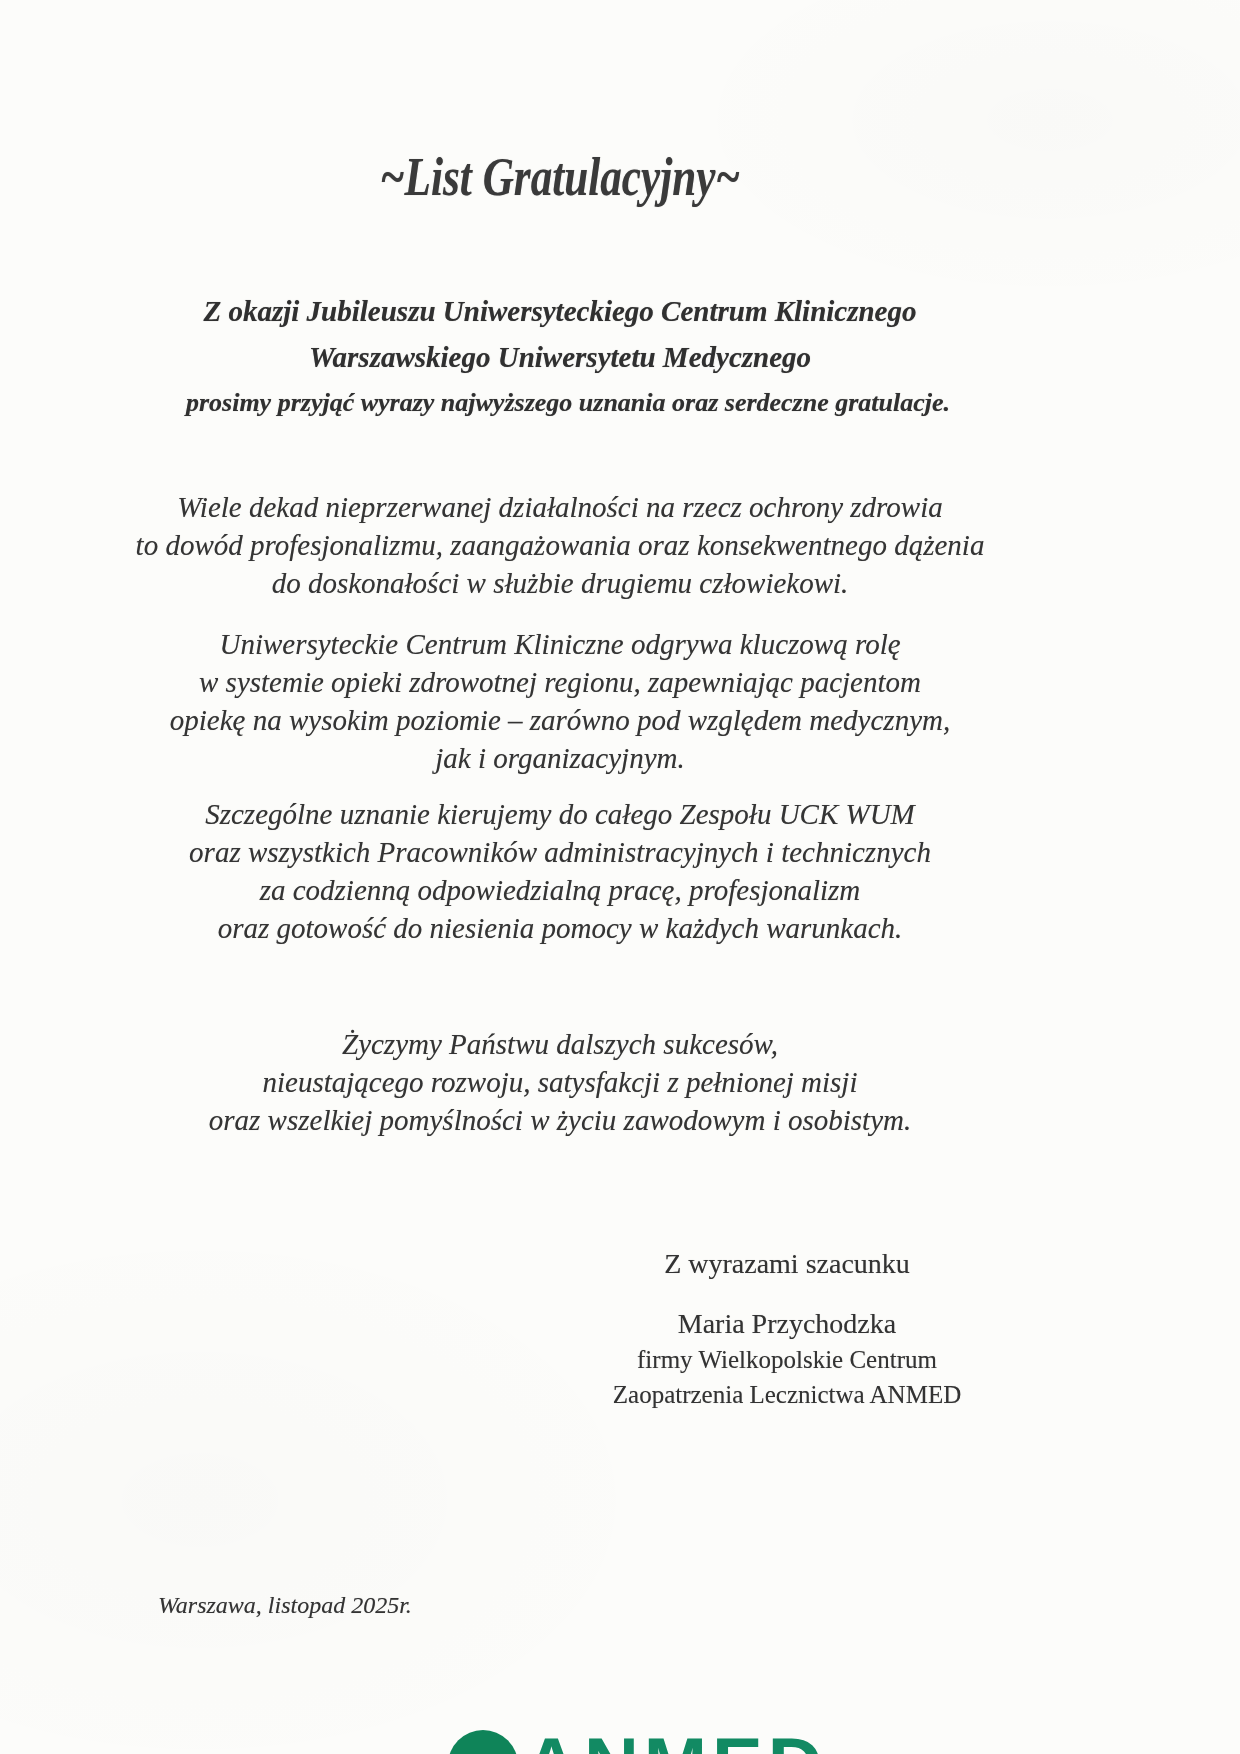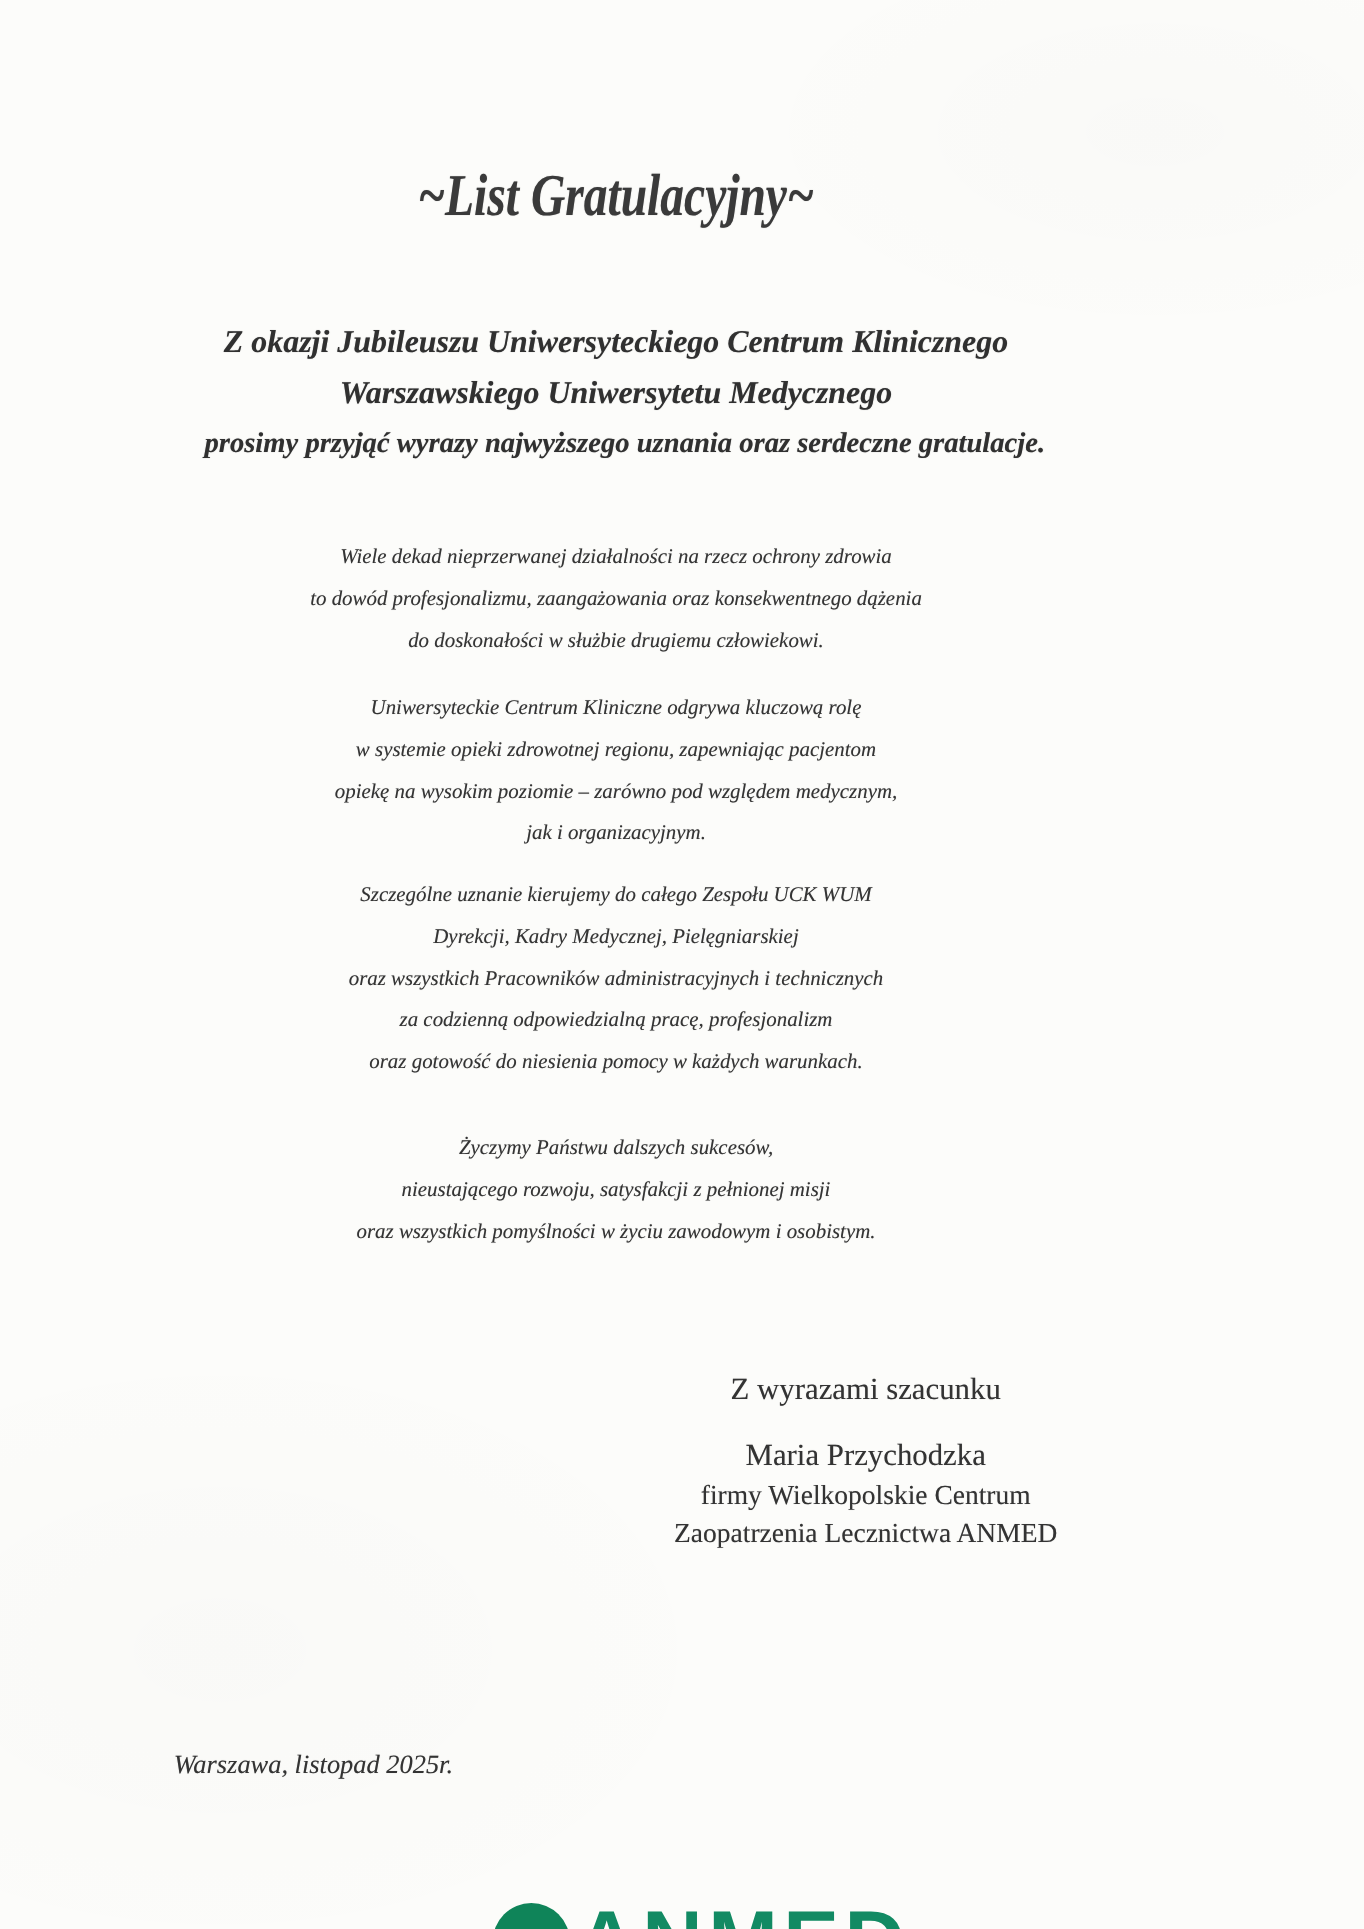--- a/index.html
+++ b/index.html
@@ -31,21 +31,21 @@
   .title .squeeze { display: inline-block; transform: scaleX(0.8); transform-origin: center; }
   .intro {
     top: 288px;
     font-weight: bold; font-style: italic;
     line-height: 46px; font-size: 29px;
     color: #303030;
     text-shadow: 0 0 0.8px rgba(50,50,50,0.5);
   }
   .intro .sm { font-size: 26px; padding-left: 16px; }
   .para {
-    font-style: italic; font-size: 19px; line-height: 38px;
+    font-style: italic; font-size: 29px; line-height: 38px;
     color: #343434;
     text-shadow: 0 0 0.7px rgba(70,70,70,0.45);
   }
   .p1 { top: 488px; }
   .p2 { top: 625px; }
   .p3 { top: 795px; }
   .p4 { top: 1025px; }
   .closing {
     position: absolute; left: 537px; top: 1248px; width: 500px;
     text-align: center; 
@@ -95,30 +95,29 @@
 
   <div class="col para p2">
     <div>Uniwersyteckie Centrum Kliniczne odgrywa kluczową rolę</div>
     <div>w systemie opieki zdrowotnej regionu, zapewniając pacjentom</div>
     <div>opiekę na wysokim poziomie – zarówno pod względem medycznym,</div>
     <div>jak i organizacyjnym.</div>
   </div>
 
   <div class="col para p3">
     <div>Szczególne uznanie kierujemy do całego Zespołu UCK WUM</div>
-    <div>Dyrekcji, Kadry Medycznej, Pielęgniarskiej</div>
     <div>oraz wszystkich Pracowników administracyjnych i technicznych</div>
     <div>za codzienną odpowiedzialną pracę, profesjonalizm</div>
     <div>oraz gotowość do niesienia pomocy w każdych warunkach.</div>
   </div>
 
   <div class="col para p4">
     <div>Życzymy Państwu dalszych sukcesów,</div>
     <div>nieustającego rozwoju, satysfakcji z pełnionej misji</div>
-    <div>oraz wszystkich pomyślności w życiu zawodowym i osobistym.</div>
+    <div>oraz wszelkiej pomyślności w życiu zawodowym i osobistym.</div>
   </div>
 
   <div class="closing">
     <div class="respect">Z wyrazami szacunku</div>
     <div class="sig-name">Maria Przychodzka</div>
     <div class="sig-line">firmy Wielkopolskie Centrum</div>
     <div class="sig-line">Zaopatrzenia Lecznictwa ANMED</div>
   </div>
 
   <div class="dateline">Warszawa, listopad 2025r.</div>

